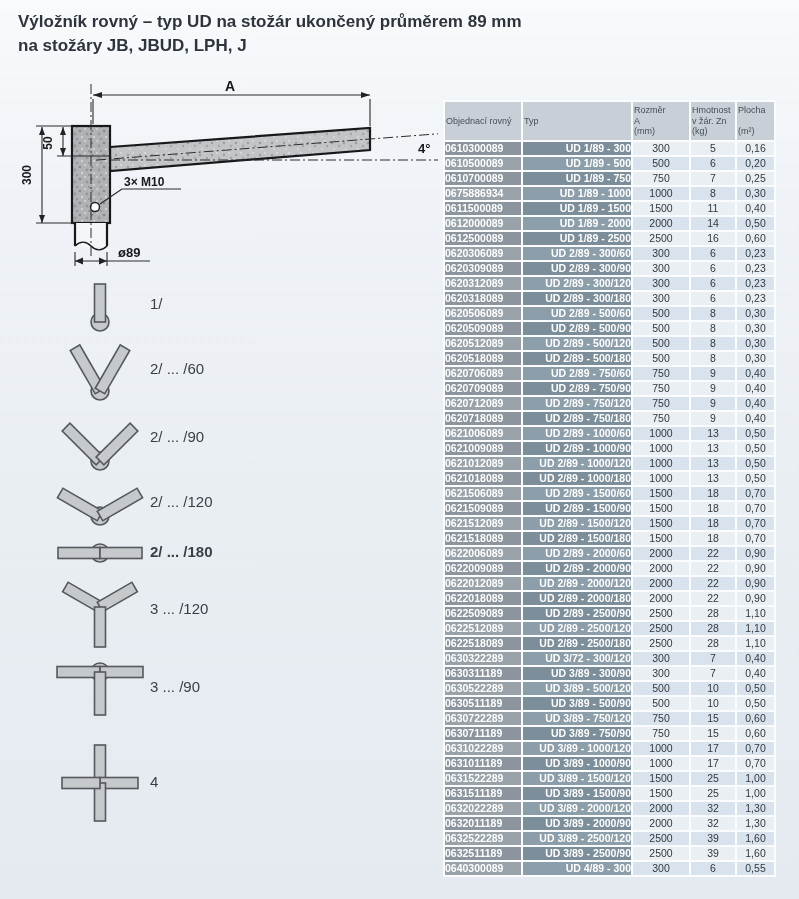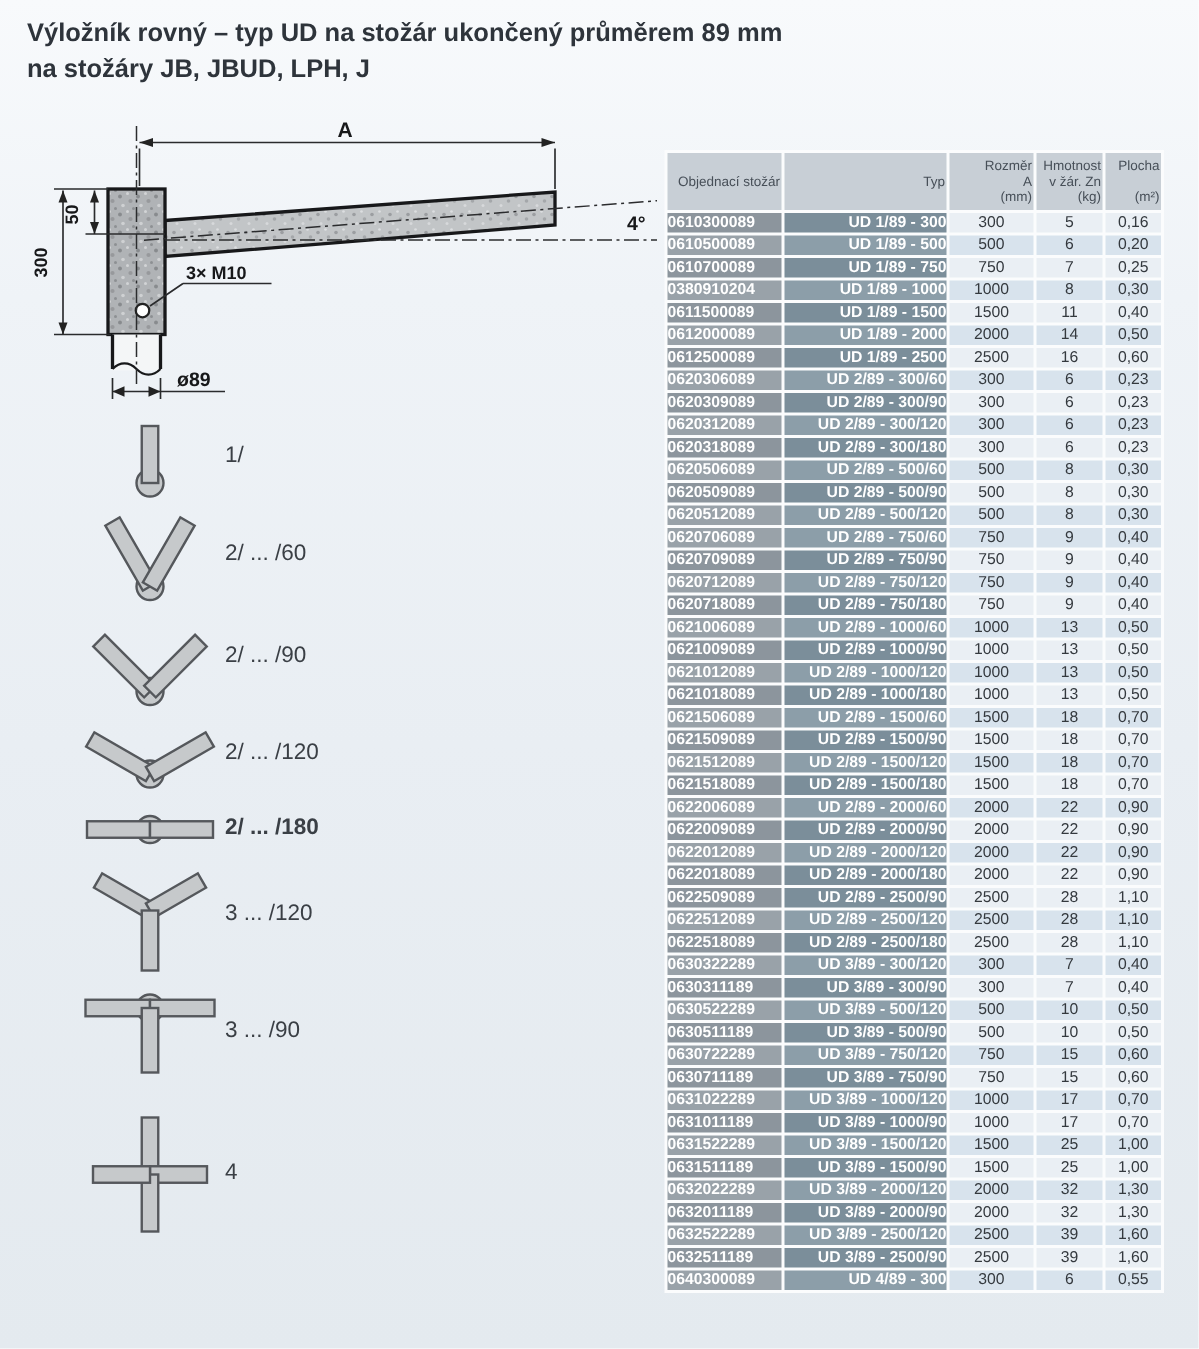--- a/index.html
+++ b/index.html
@@ -26,21 +26,21 @@
   }
   .sym-shape{fill:#c6c9cb;stroke:#55585c;stroke-width:1.6;}
   
   #catalog{
     position:absolute;left:443px;top:100px;
     border-collapse:separate;border-spacing:2px;background:#fbfcfd;
     table-layout:fixed;
   }
   #catalog th{
     background:#c8cfd6;color:#474f58;font-weight:normal;font-size:9px;
-    line-height:10.5px;text-align:right;vertical-align:middle;height:34px;padding:2px 1px;
+    line-height:10.5px;text-align:left;vertical-align:middle;height:34px;padding:2px 1px;
   }
   #catalog td{
     height:13px;font-size:10.5px;line-height:13px;padding:0;
     white-space:nowrap;overflow:hidden;
   }
   .c0{width:74px}.c1{width:106px}.c2{width:54px}.c3{width:42px}.c4{width:35px}
   td.num{color:#fff;font-weight:bold;text-align:left;}
   td.typ{color:#fff;font-weight:bold;text-align:right;padding-left:6px;font-size:10px;}
   td.val{color:#34393e;text-align:center;}
   tr.a td.num{background:#8c959d} tr.a td.typ{background:#7b8e9a} tr.a td.val{background:#eaeff4}
@@ -211,21 +211,21 @@
       <g transform="rotate(270)">
         <rect x="-5.5" y="-38" width="11" height="38" class="sym-shape"></rect>
       </g>
     </svg>
     <div class="symbol-label" style="top: 773px;">4</div>
   </div>
 
 <table id="catalog">
   <thead>
     <tr>
-      <th class="c0">Objednací stožár</th>
+      <th class="c0">Objednací rovný</th>
       <th class="c1">Typ</th>
       <th class="c2">Rozměr<br>A<br>(mm)</th>
       <th class="c3">Hmotnost<br>v žár. Zn<br>(kg)</th>
       <th class="c4">Plocha<br><br>(m²)</th>
     </tr>
   </thead>
   <tbody>
       <tr class="a">
         <td class="num c0">0610300089</td>
         <td class="typ c1">UD 1/89 - 300</td>
@@ -241,21 +241,21 @@
         <td class="val c4">0,20</td>
       </tr>
       <tr class="a">
         <td class="num c0">0610700089</td>
         <td class="typ c1">UD 1/89 - 750</td>
         <td class="val c2">750</td>
         <td class="val c3">7</td>
         <td class="val c4">0,25</td>
       </tr>
       <tr class="b">
-        <td class="num c0">0380910204</td>
+        <td class="num c0">0675886934</td>
         <td class="typ c1">UD 1/89 - 1000</td>
         <td class="val c2">1000</td>
         <td class="val c3">8</td>
         <td class="val c4">0,30</td>
       </tr>
       <tr class="a">
         <td class="num c0">0611500089</td>
         <td class="typ c1">UD 1/89 - 1500</td>
         <td class="val c2">1500</td>
         <td class="val c3">11</td>
@@ -317,20 +317,27 @@
         <td class="val c3">8</td>
         <td class="val c4">0,30</td>
       </tr>
       <tr class="b">
         <td class="num c0">0620512089</td>
         <td class="typ c1">UD 2/89 - 500/120</td>
         <td class="val c2">500</td>
         <td class="val c3">8</td>
         <td class="val c4">0,30</td>
       </tr>
+      <tr class="a">
+        <td class="num c0">0620518089</td>
+        <td class="typ c1">UD 2/89 - 500/180</td>
+        <td class="val c2">500</td>
+        <td class="val c3">8</td>
+        <td class="val c4">0,30</td>
+      </tr>
       <tr class="b">
         <td class="num c0">0620706089</td>
         <td class="typ c1">UD 2/89 - 750/60</td>
         <td class="val c2">750</td>
         <td class="val c3">9</td>
         <td class="val c4">0,40</td>
       </tr>
       <tr class="a">
         <td class="num c0">0620709089</td>
         <td class="typ c1">UD 2/89 - 750/90</td>
@@ -452,21 +459,21 @@
       </tr>
       <tr class="a">
         <td class="num c0">0622518089</td>
         <td class="typ c1">UD 2/89 - 2500/180</td>
         <td class="val c2">2500</td>
         <td class="val c3">28</td>
         <td class="val c4">1,10</td>
       </tr>
       <tr class="b">
         <td class="num c0">0630322289</td>
-        <td class="typ c1">UD 3/89 - 300/120</td>
+        <td class="typ c1">UD 3/72 - 300/120</td>
         <td class="val c2">300</td>
         <td class="val c3">7</td>
         <td class="val c4">0,40</td>
       </tr>
       <tr class="a">
         <td class="num c0">0630311189</td>
         <td class="typ c1">UD 3/89 - 300/90</td>
         <td class="val c2">300</td>
         <td class="val c3">7</td>
         <td class="val c4">0,40</td>

